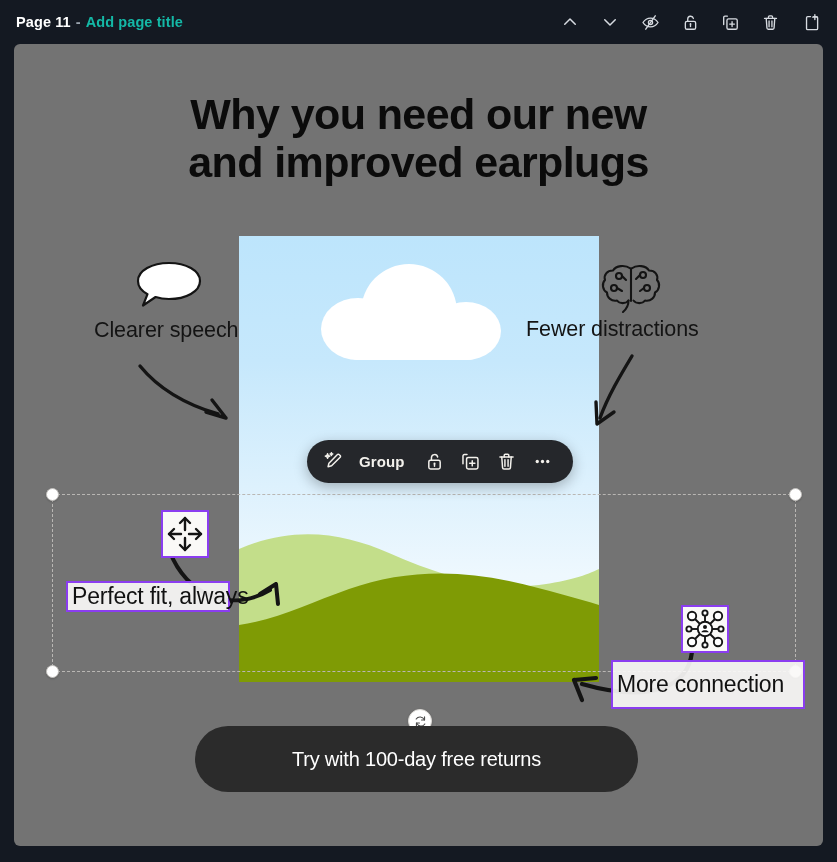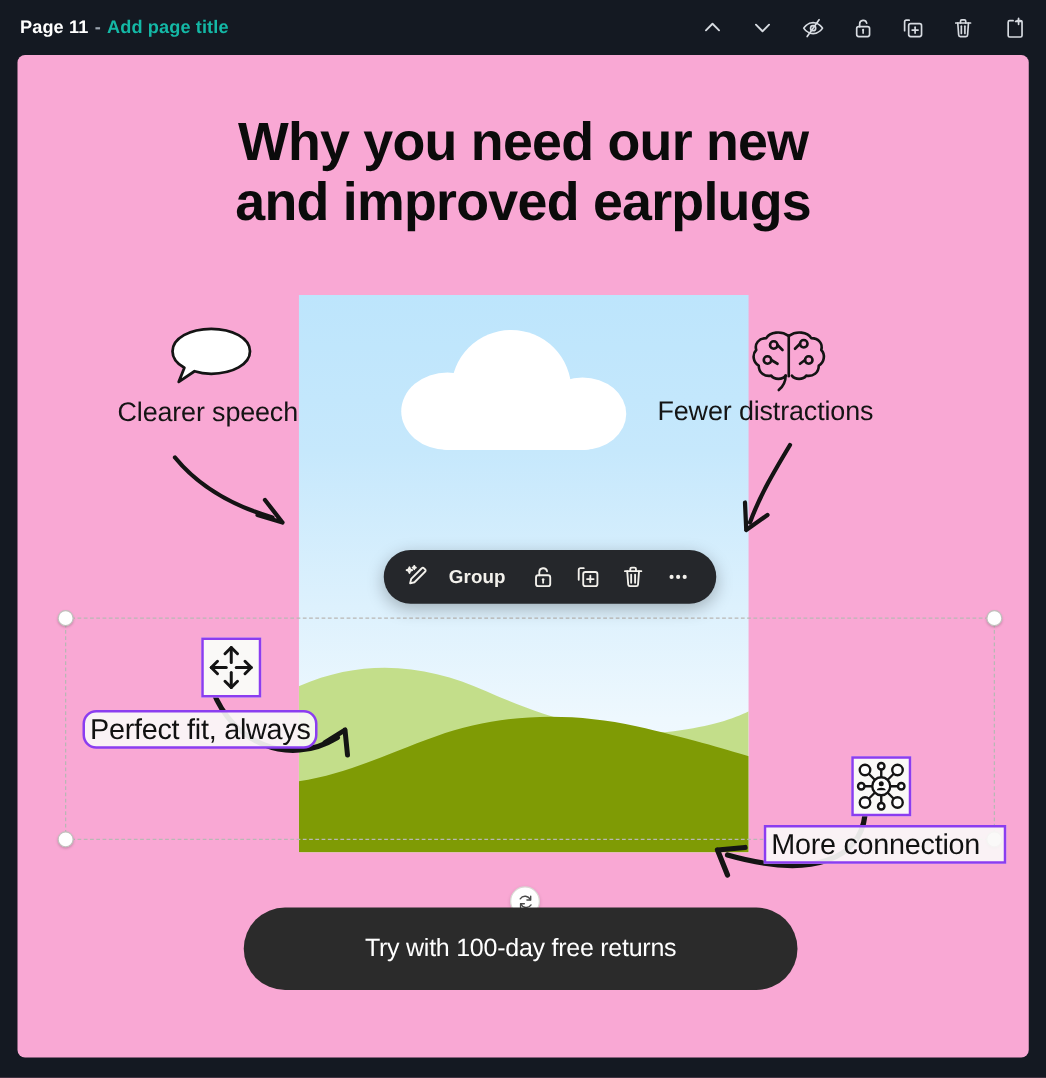--- a/index.html
+++ b/index.html
@@ -53,21 +53,21 @@
     cursor: pointer;
     border-radius: 5px;
   }
   .top-icon svg { display: block; }
 
   
   .canvas {
     position: absolute;
     left: 14px; top: 44px;
     width: 809px; height: 802px;
-    background: #f9a8d4;
+    background: #737373;
     border-radius: 6px;
     overflow: hidden;
   }
 
   
   .headline {
     position: absolute;
     left: 0; top: 46px;
     width: 809px;
     text-align: center;
@@ -162,24 +162,24 @@
     color: #111111;
     letter-spacing: -0.2px;
     white-space: nowrap;
     display: flex;
     align-items: center;
     padding: 0 4px;
   }
 
   
   .fit-icon-box { left: 108px; top: 15px; width: 48px; height: 48px; }
-  .fit-text-box { left: 13px;  top: 73px; width: 188px; height: 31px; border-radius: 11px; }
+  .fit-text-box { left: 13px;  top: 86px; width: 164px; height: 31px; }
   
   .conn-icon-box { left: 628px; top: 110px; width: 48px; height: 48px; }
-  .conn-text-box { left: 558px; top: 165px; width: 194px; height: 31px; }
+  .conn-text-box { left: 558px; top: 165px; width: 194px; height: 49px; }
 
   
   .ctx-toolbar {
     position: absolute;
     left: 293px; top: 360px;
     height: 43px;
     display: flex;
     align-items: center;
     gap: 4px;
     padding: 0 14px 0 10px;

